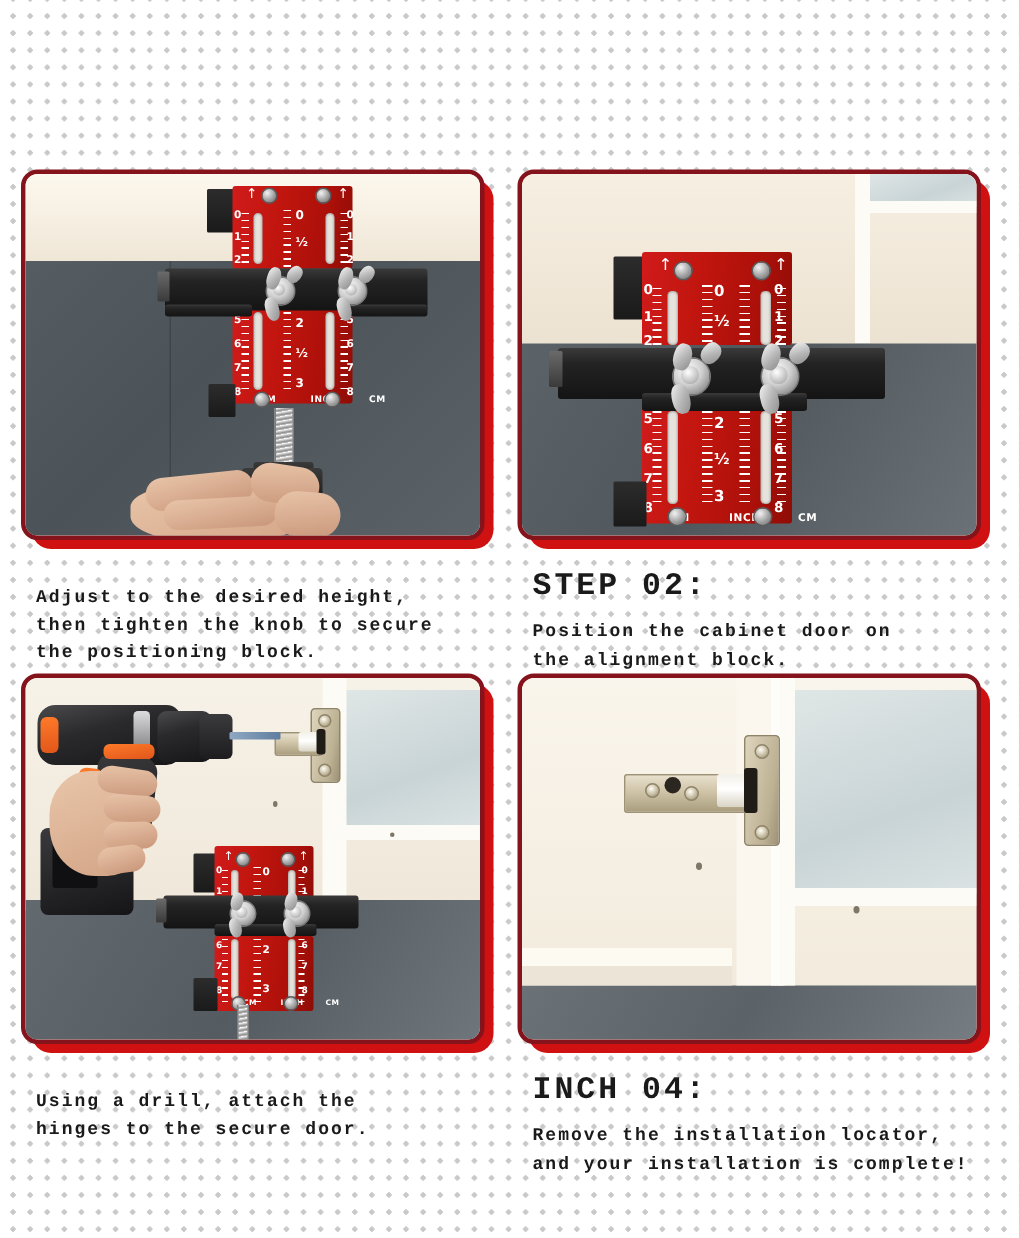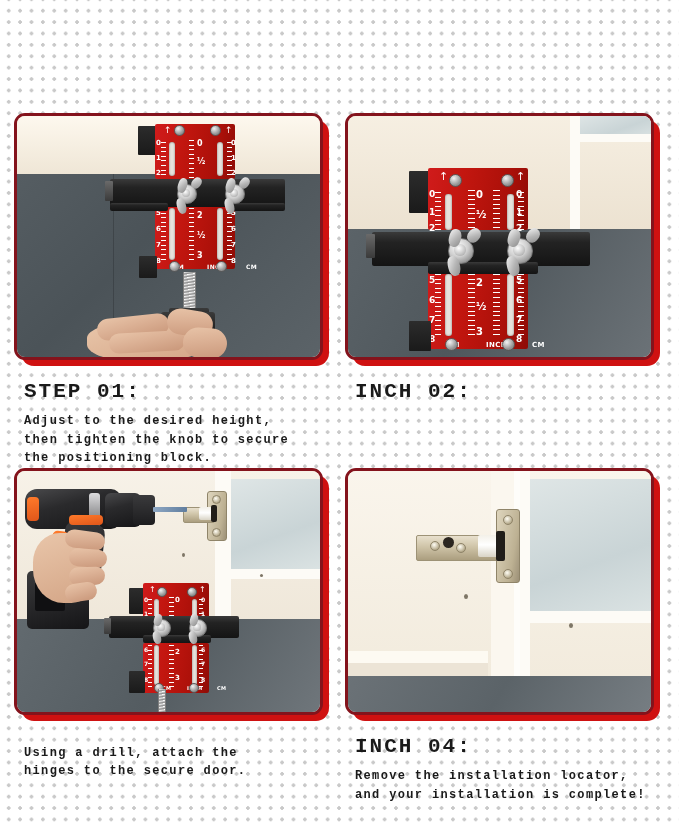--- a/index.html
+++ b/index.html
@@ -415,21 +415,20 @@
               <div class="palm" style="left:0;top:14px;width:120px;height:40px;"></div>
               <div class="finger" style="left:10px;top:8px;width:72px;height:22px;border-radius:30px;transform:rotate(-6deg);"></div>
               <div class="finger" style="left:22px;top:24px;width:76px;height:20px;border-radius:28px;transform:rotate(-3deg);"></div>
               <div class="finger" style="left:80px;top:2px;width:46px;height:26px;border-radius:26px;transform:rotate(9deg);"></div>
               <div class="finger" style="left:96px;top:20px;width:44px;height:30px;border-radius:24px;transform:rotate(4deg);"></div>
             </div>
           </div>
         </div>
       </div>
       <div class="step-text">
-        <div class="step-heading">STEP 01:</div>
         <div class="step-body">Adjust to the desired height,
 then tighten the knob to secure
 the positioning block.</div>
       </div>
     </div>
 
     <div class="step-card">
       <div class="photo-shell">
         <div class="photo-shadow"></div>
         <div class="photo-frame">
@@ -510,21 +509,23 @@
               <div class="ts-disc"></div>
                 <div class="ts-hub"></div>
             </div>
             <div class="ts-wing" style="left:160px;top:113px;width:12px;height:18px;transform:rotate(16deg);"></div>
             <div class="ts-wing" style="left:159px;top:140px;width:12px;height:20px;transform:rotate(-12deg);"></div>
             <div class="ts-wing" style="left:179px;top:112px;width:12px;height:15px;transform:rotate(42deg);"></div>
           </div>
         </div>
       </div>
       <div class="step-text">
-        <div class="step-heading">INCH 02:</div>
+        <div class="step-heading">STEP 02:</div>
+        <div class="step-body">Position the cabinet door on
+the alignment block.</div>
       </div>
     </div>
 
     <div class="step-card">
       <div class="photo-shell">
         <div class="photo-shadow"></div>
         <div class="photo-frame">
           <div class="photo">
             <div class="door-panel" style="left:0;top:0;width:303px;height:155px;background:linear-gradient(180deg,#f7f2e8,#efe7d9);"></div>
             <div class="wall-gray" style="left:0;top:148px;width:303px;height:93px;background:linear-gradient(120deg,#626a6f,#545c61 50%,#6f767b);"></div>

